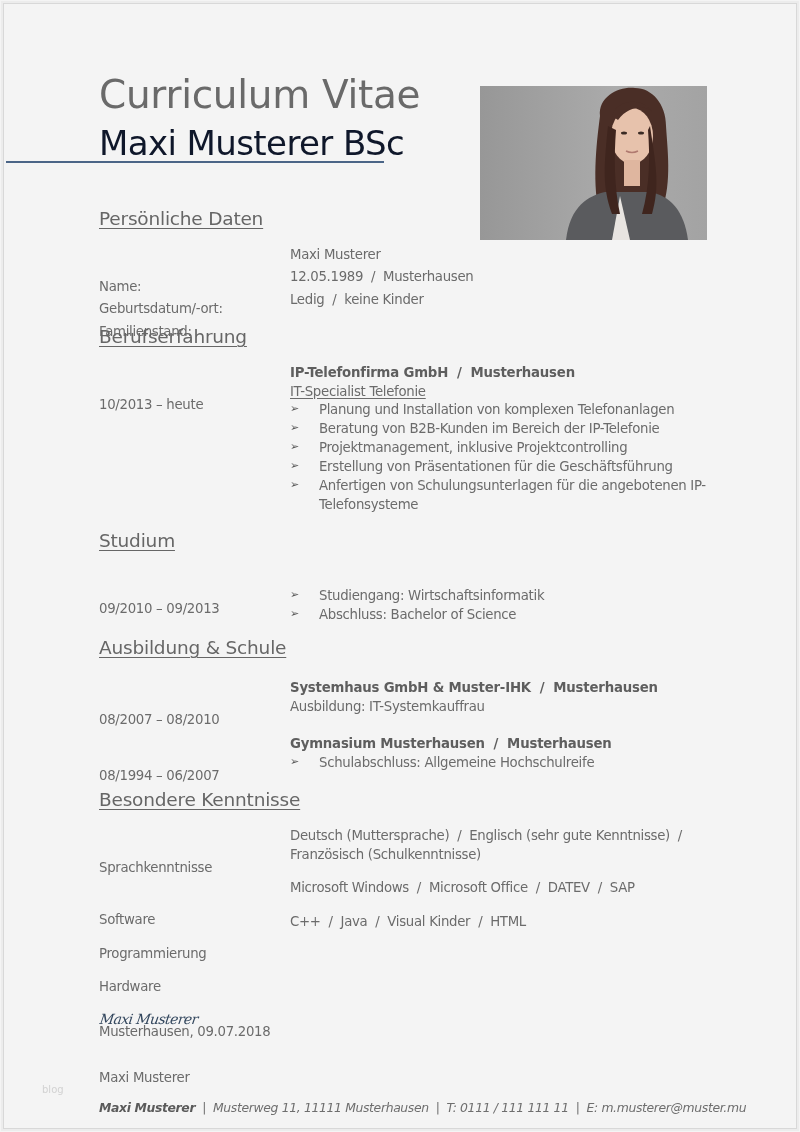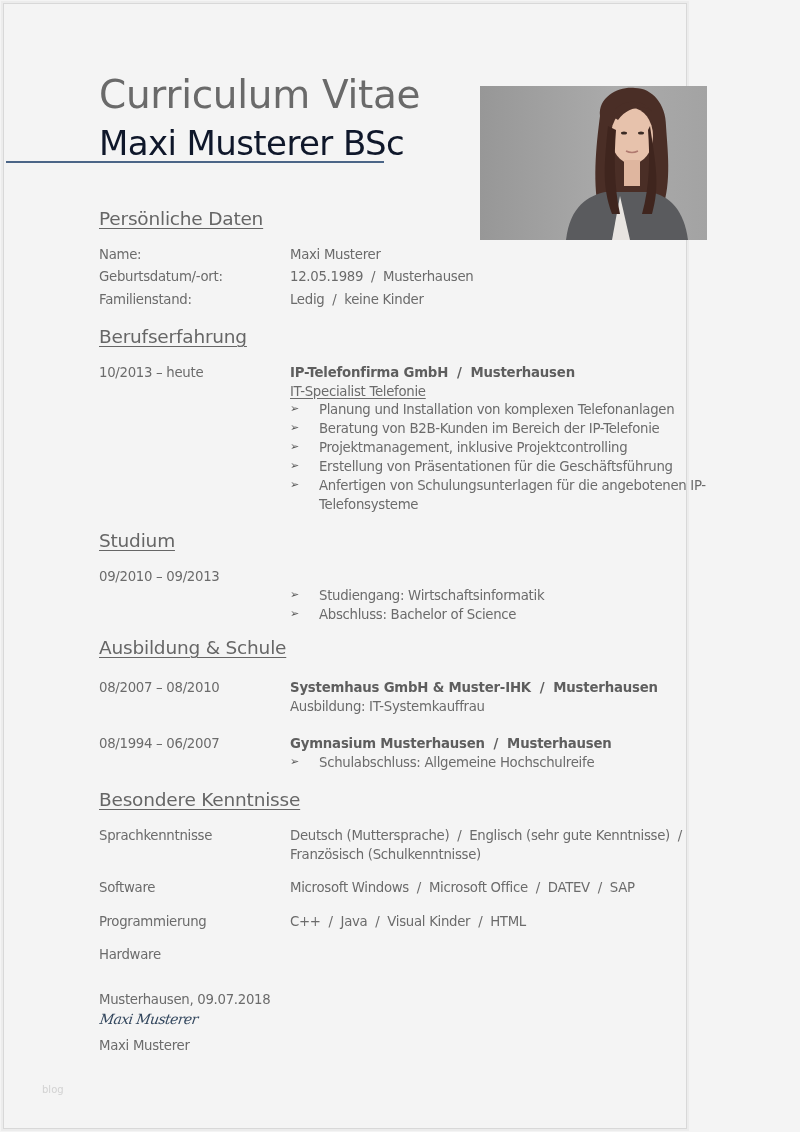--- a/index.html
+++ b/index.html
@@ -1,19 +1,19 @@
 <!DOCTYPE html>
 <html><head>
   <meta charset="utf-8">
   <style>
     * { box-sizing: border-box; margin: 0; padding: 0; }
     html, body { width: 800px; height: 1132px; background: #f4f4f4; overflow: hidden; }
     body { font-family: "DejaVu Sans", sans-serif; color: #666; position: relative; }
     .page {
-      position: absolute; left: 3px; top: 3px; width: 684px; height: 1126px;
+      position: absolute; left: 3px; top: 3px; width: 794px; height: 1126px;
       background: #f4f4f4; border: 1px solid #d8d8d8;
       box-shadow: 0 0 0 2px #ececec;
     }
     .title-cv {
       position: absolute; left: 95px; top: 68px;
       font-size: 39px; color: #6a6a6a; letter-spacing: -0.3px; white-space: nowrap;
     }
     .title-name {
       position: absolute; left: 95px; top: 119px;
       font-size: 34px; color: #0f172a; letter-spacing: -0.6px; white-space: nowrap;
@@ -24,21 +24,21 @@
     .photo {
       position: absolute; left: 476px; top: 82px; width: 227px; height: 154px;
       overflow: hidden; background: linear-gradient(90deg, #9a9a9a 0%, #a8a8a8 40%, #b3b3b3 70%, #a7a7a7 100%);
     }
     .photo svg { width: 100%; height: 100%; display: block; }
     .section-head {
       position: absolute; left: 95px; font-size: 18.5px; color: #666;
       text-decoration: underline; text-underline-offset: 3px; text-decoration-thickness: 1px;
       white-space: nowrap; letter-spacing: -0.2px;
     }
-    .label { position: absolute; left: 95px; font-size: 13.3px; color: #6b6b6b; white-space: nowrap; letter-spacing: -0.3px; }
+    .label { position: absolute; left: 95px; font-size: 13.3px; color: #6b6b6b; white-space: nowrap; letter-spacing: -0.3px; margin-top: 32px; }
     .value { position: absolute; left: 286px; font-size: 13.3px; color: #6b6b6b; white-space: nowrap; letter-spacing: -0.3px; }
     .bold { font-weight: bold; color: #5e5e5e; letter-spacing: -0.2px; }
     .uline { text-decoration: underline; text-underline-offset: 2px; }
     .bullet { position: absolute; left: 286px; font-size: 13.3px; color: #6b6b6b; white-space: nowrap; letter-spacing: -0.3px; }
     .bullet .arrow { position: absolute; left: 0; top: 0; font-size: 11px; color: #555; }
     .bullet .btext { position: absolute; left: 29px; top: 0; }
     .signature {
       position: absolute; left: 96px; top: 1007px; font-family: "DejaVu Serif", serif;
       font-style: italic; font-size: 14px; color: #33475e; letter-spacing: -0.6px; white-space: nowrap;
       transform: skewX(-8deg);
@@ -151,14 +151,17 @@
   <div class="label" style="top:910px">Programmierung</div>
   <div class="value" style="top:910px; white-space:pre">C++  /  Java  /  Visual Kinder  /  HTML</div>
   <div class="label" style="top:943px">Hardware</div>
 
   <div class="label" style="top:988px">Musterhausen, 09.07.2018</div>
   <div class="signature">Maxi Musterer</div>
   <div class="label" style="top:1034px">Maxi Musterer</div>
 
   <div class="watermark">blog</div>
 
+  <div class="footer">
+    <span class="fname">Maxi Musterer</span><span class="sep">|</span><span>Musterweg 11, 11111 Musterhausen</span><span class="sep">|</span><span>T: 0111 / 111 111 11</span><span class="sep">|</span><span>E: m.musterer@muster.mu</span>
+  </div>
 
 </div>
 
 </body></html>

